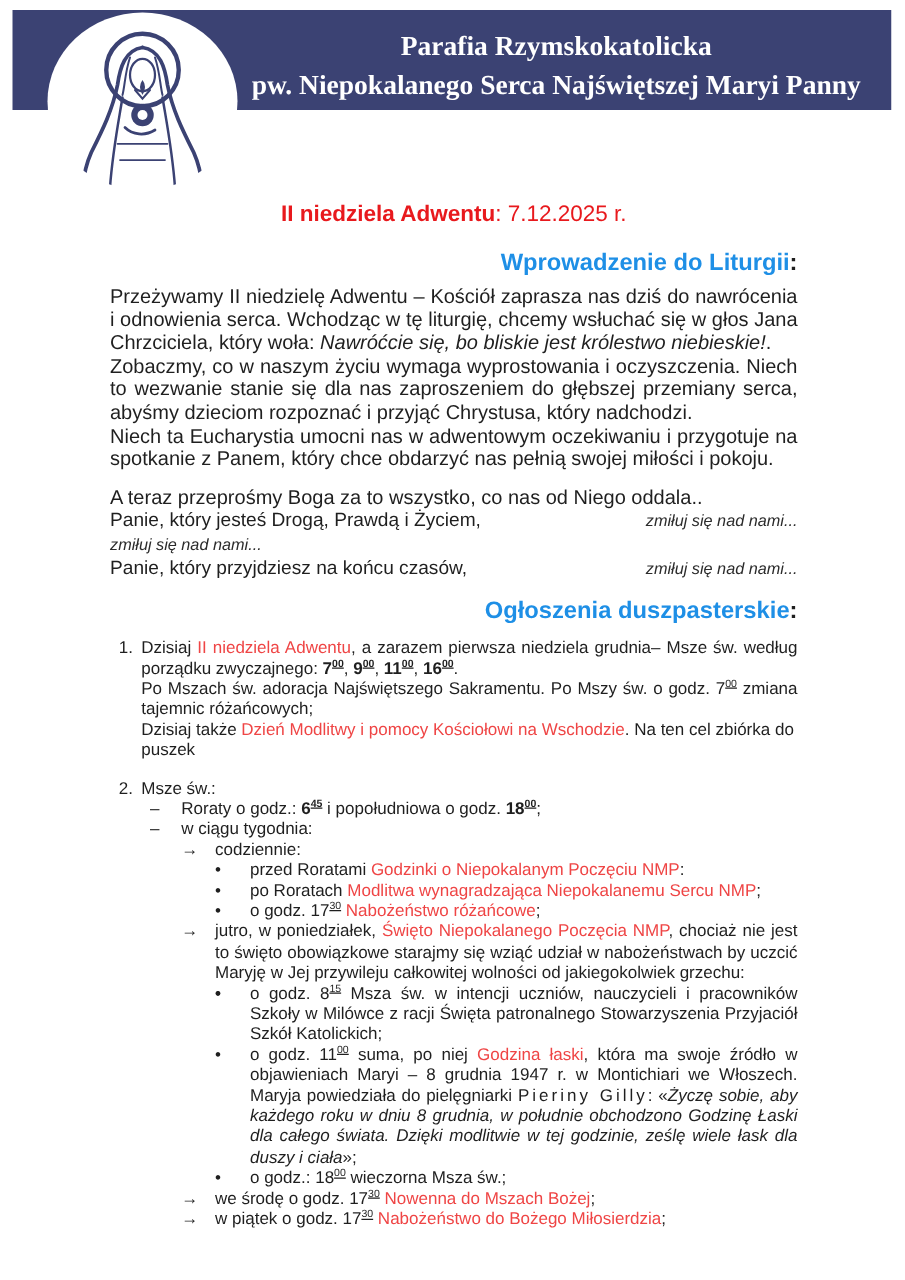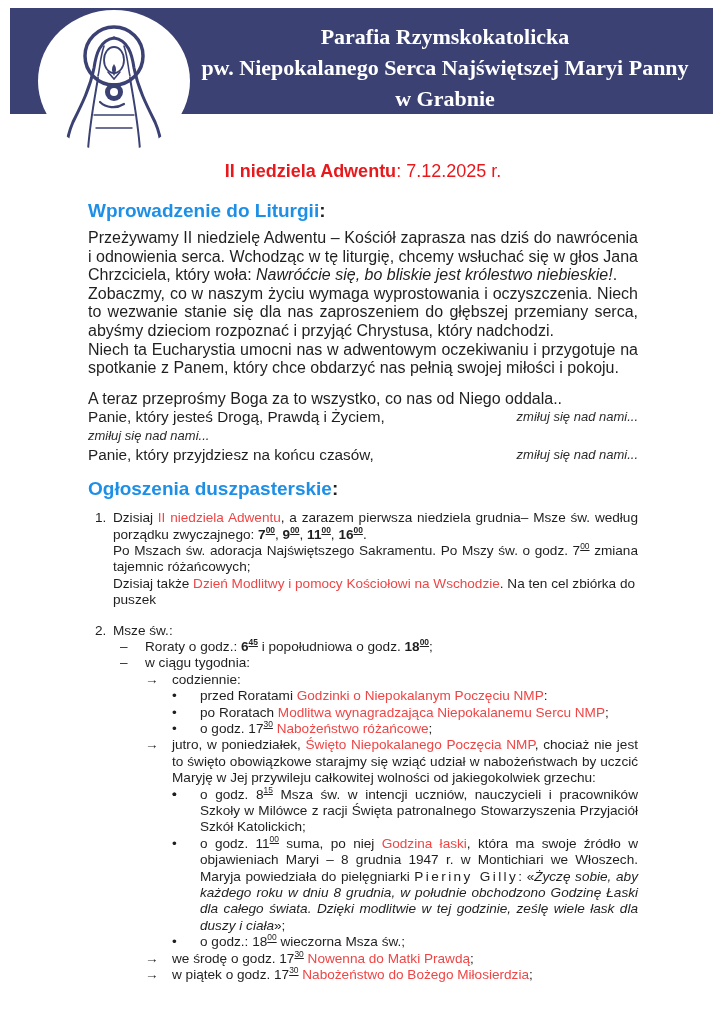--- a/index.html
+++ b/index.html
@@ -1,29 +1,29 @@
 <!DOCTYPE html>
 <html style="--navy: #3b4273; --blue: #1e8fe6; --red: #e8191d; --redInline: #ef4545; --text: #1f1f1f;"><head>
 <meta charset="utf-8">
 <style>
   html,body{margin:0;padding:0;background:#ffffff;}
   .page{position:relative;width:724px;height:1024px;background:#fff;overflow:hidden;
         font-family:"Liberation Sans",sans-serif;color:var(--text,#1f1f1f);}
   
-  .band{position:absolute;top:8px;left:10px;width:703px;height:106px;background:var(--navy,#3b4273);}
+  .band{position:absolute;top:8px;left:10px;width:703px;height:80px;background:var(--navy,#3b4273);}
   .band-text{position:absolute;left:175px;right:8px;top:13px;text-align:center;color:#fff;
              font-family:"Liberation Serif",serif;font-weight:bold;font-size:22px;line-height:31px;}
   .logo{position:absolute;top:10px;left:38px;width:152px;height:142px;background:#fff;border-radius:50%;
         overflow:hidden;z-index:2;}
   .logo svg{display:block;width:100%;height:100%;}
   
   .content{position:absolute;left:88px;top:160px;width:550px;}
   .title{text-align:center;font-size:18px;line-height:22px;color:var(--red,#e8191d);margin:0 0 18px 0;}
   .title .b{font-weight:bold;}
-  h2.sec{font-size:19px;line-height:22px;margin:0 0 7px 0;font-weight:bold;color:var(--blue,#1e8fe6);}
+  h2.sec{font-size:19px;line-height:22px;margin:0 0 7px 0;font-weight:bold;color:var(--blue,#1e8fe6);text-align:right;}
   h2.sec .dark{color:#1f1f1f;}
   .intro p{margin:0;font-size:16px;line-height:18.6px;text-align:justify;}
   .lead{margin:12px 0 0 0 !important;text-align:left !important;}
   .litany{margin:0;}
   .lit-row{display:flex;justify-content:space-between;align-items:flex-start;font-size:15.3px;line-height:18.6px;}
   .lit-right{font-style:italic;font-size:13px;color:#2b2b2b;}
   .sec2{margin-top:14px !important;margin-bottom:10px !important;}
   
   .items{position:relative;font-size:13.6px;line-height:16.4px;}
   .item{position:relative;margin-bottom:14px;}
@@ -159,21 +159,21 @@
               <div class="row l3">
                 <span class="marker">•</span>
                 <div class="rtxt jst"><span>o godz. 11</span><sup>00</sup><span> suma, po niej </span><span class="r">Godzina łaski</span><span>, która ma swoje źródło w objawieniach Maryi – 8 grudnia 1947 r. w Montichiari we Włoszech. Maryja powiedziała do pielęgniarki </span><span class="ls">Pieriny Gilly</span><span>: «</span><span class="i">Życzę sobie, aby każdego roku w dniu 8 grudnia, w południe obchodzono Godzinę Łaski dla całego świata. Dzięki modlitwie w tej godzinie, ześlę wiele łask dla duszy i ciała</span><span>»;</span></div>
               </div>
               <div class="row l3">
                 <span class="marker">•</span>
                 <div class="rtxt"><span>o godz.: 18</span><sup>00</sup><span> wieczorna Msza św.;</span></div>
               </div>
               <div class="row l2">
                 <span class="marker">→</span>
-                <div class="rtxt"><span>we środę o godz. 17</span><sup>30</sup><span> </span><span class="r">Nowenna do Matki Prawdą</span><span>;</span></div>
+                <div class="rtxt"><span>we środę o godz. 17</span><sup>30</sup><span> </span><span class="r">Nowenna do Mszach Bożej</span><span>;</span></div>
               </div>
               <div class="row l2">
                 <span class="marker">→</span>
                 <div class="rtxt"><span>w piątek o godz. 17</span><sup>30</sup><span> </span><span class="r">Nabożeństwo do Bożego Miłosierdzia</span><span>;</span></div>
               </div>
             </div>
         </div>
       </div>
     </section>
 

